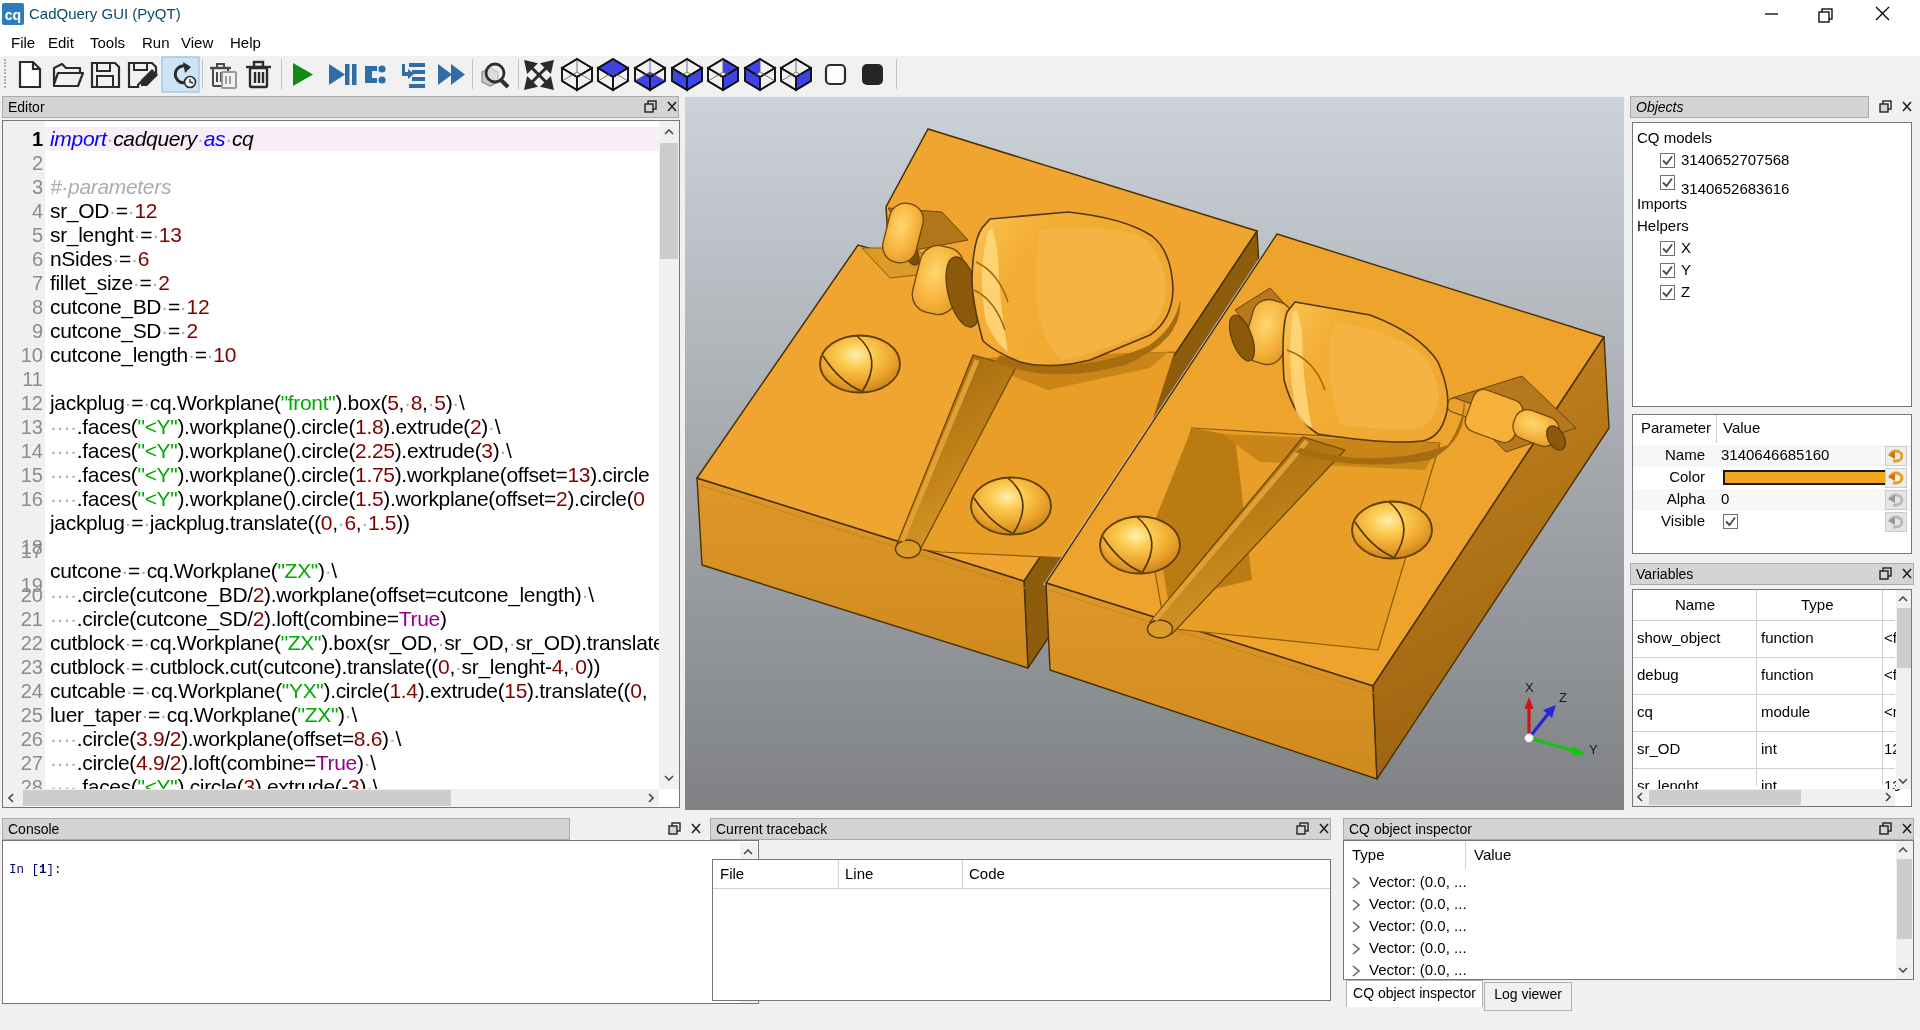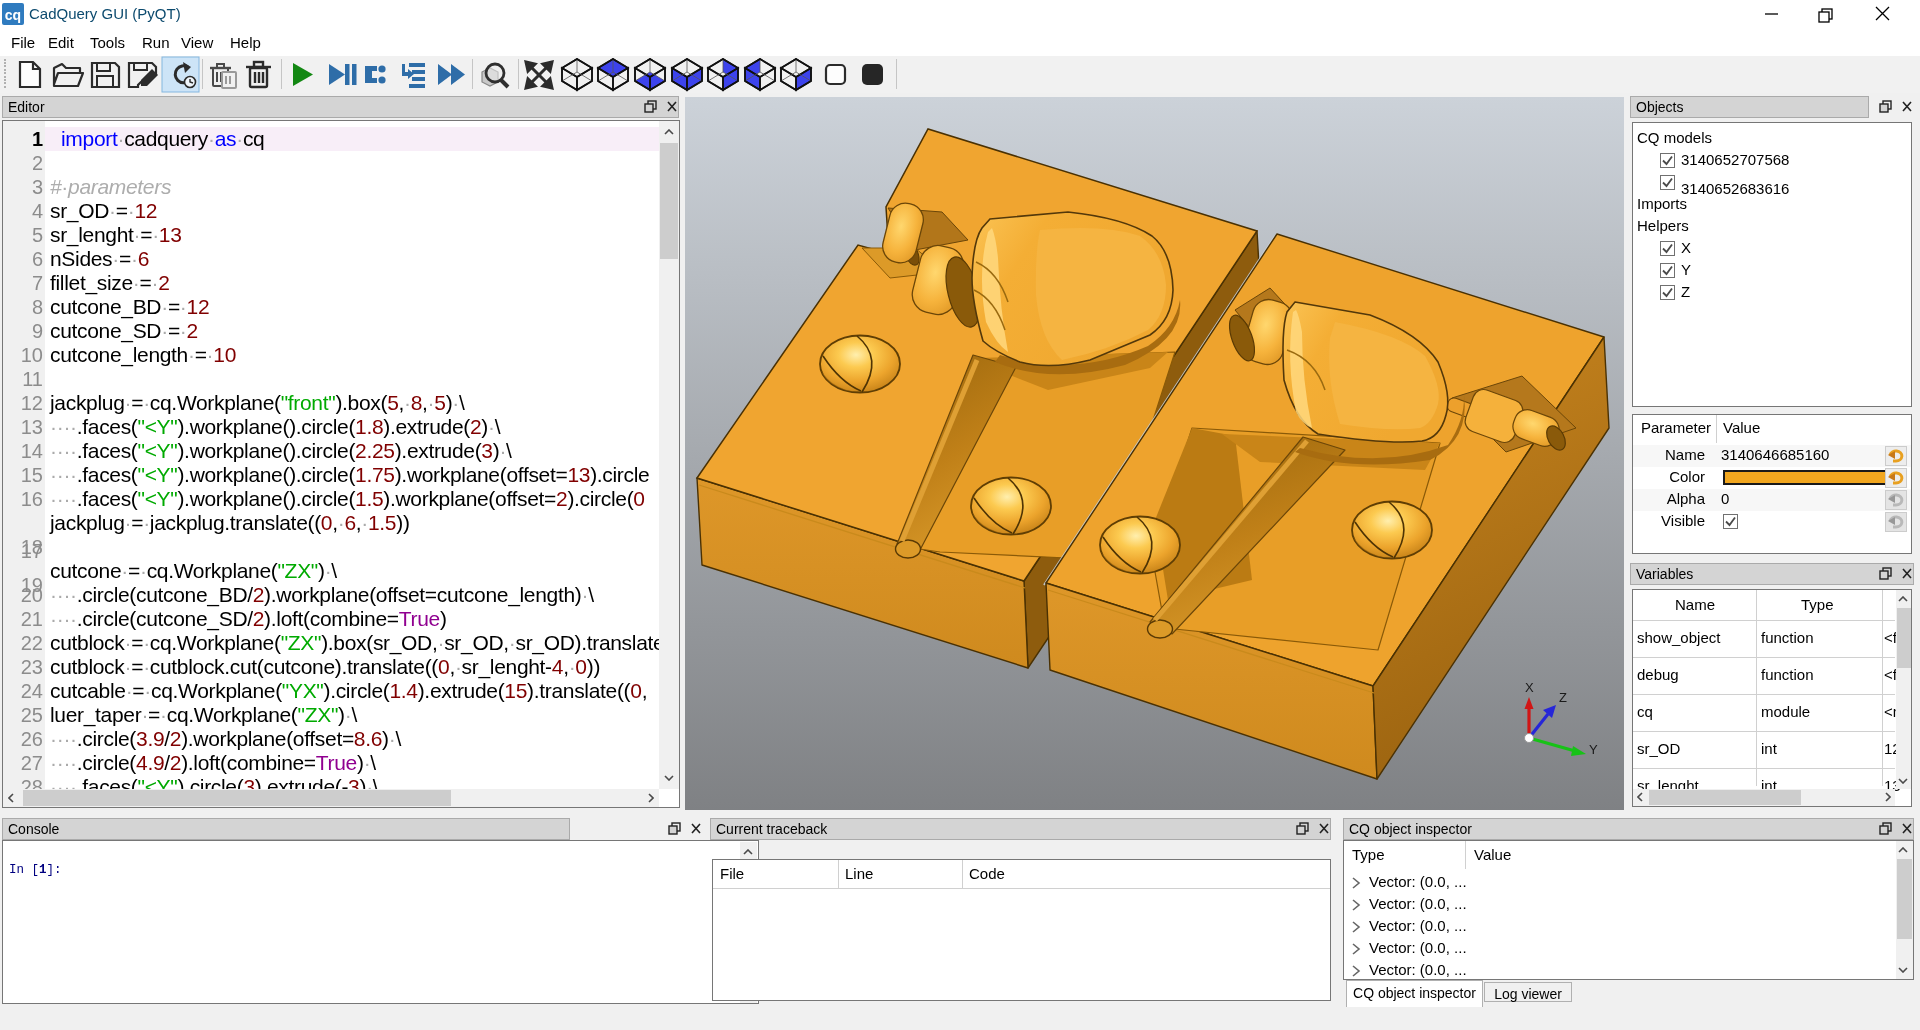--- a/index.html
+++ b/index.html
@@ -179,21 +179,21 @@
 <svg class="abs dbt" style="left:643px;top:99px" width="36" height="16">
   <rect x="5" y="2" width="8" height="8" fill="none" stroke="#222" stroke-width="1.4"></rect>
   <rect x="2" y="5" width="8" height="8" fill="#d4d4d4" stroke="#222" stroke-width="1.4"></rect>
   <path d="M25 3 L33 12 M33 3 L25 12" stroke="#222" stroke-width="1.6"></path>
 </svg>
 <div class="frame" id="editorframe" style="left:2px;top:120px;width:678px;height:688px;overflow:hidden;">
   <div class="abs" style="left:0;top:0;width:42px;height:668px;background:#f0f0f0;"></div>
   <div id="codearea" class="abs" style="left:0;top:0;width:656px;height:668px;overflow:hidden;line-height:24px;">
 <div class="abs" style="left:42px;top:6px;width:614px;height:24px;background:#f8eef8;"></div>
 <div class="gut" style="top:6px;color:#000;font-weight:bold;">1</div>
-<div class="cl" style="left:58px;top:6px;"><span class="k">import</span><span class="w">·</span>cadquery<span class="w">·</span><span class="k">as</span><span class="w">·</span>cq</div>
+<div class="cl" style="left:47px;top:6px;font-style:italic;"><span class="k">import</span><span class="w">·</span>cadquery<span class="w">·</span><span class="k">as</span><span class="w">·</span>cq</div>
 <div class="gut" style="top:30px;">2</div>
 <div class="gut" style="top:54px;">3</div>
 <div class="cl" style="left:47px;top:54px;"><span class="c">#</span><span class="w">·</span><span class="c">parameters</span></div>
 <div class="gut" style="top:78px;">4</div>
 <div class="cl" style="left:47px;top:78px;">sr_OD<span class="w">·</span>=<span class="w">·</span><span class="n">12</span></div>
 <div class="gut" style="top:102px;">5</div>
 <div class="cl" style="left:47px;top:102px;">sr_lenght<span class="w">·</span>=<span class="w">·</span><span class="n">13</span></div>
 <div class="gut" style="top:126px;">6</div>
 <div class="cl" style="left:47px;top:126px;">nSides<span class="w">·</span>=<span class="w">·</span><span class="n">6</span></div>
 <div class="gut" style="top:150px;">7</div>
@@ -385,21 +385,21 @@
 <line x1="844" y1="641" x2="890" y2="654" stroke="#17c217" stroke-width="3.2"></line>
 <polygon points="901,657 888,649 886,659" fill="#17c217"></polygon>
 <circle cx="844" cy="641" r="4.5" fill="#ffffff" stroke="#999" stroke-width="1"></circle>
 <text x="840" y="595">X</text>
         <text x="874" y="605">Z</text>
         <text x="904" y="657">Y</text>
 </g>
   </svg>
 </div>
 
-<div class="dock-title" style="left:1630px;top:96px;width:239px;">Objects</div>
+<div class="dock-title" style="left:1630px;top:96px;width:239px;font-style:italic;">Objects</div>
 <svg class="abs dbt" style="left:1878px;top:99px" width="36" height="16">
   <rect x="5" y="2" width="8" height="8" fill="none" stroke="#222" stroke-width="1.4"></rect>
   <rect x="2" y="5" width="8" height="8" fill="#d4d4d4" stroke="#222" stroke-width="1.4"></rect>
   <path d="M25 3 L33 12 M33 3 L25 12" stroke="#222" stroke-width="1.6"></path>
 </svg>
 <div class="frame" style="left:1632px;top:122px;width:280px;height:285px;font-size:15px;">
 <span style="position:absolute;left:4px;top:6px;">CQ models</span>
 <span style="position:absolute;left:27px;top:30px;width:15px;height:15px;border:1px solid #707070;background:#fff;"></span>
     <svg style="position:absolute;left:27px;top:30px" width="15" height="15">
       <path d="M3 7.5 L6.5 11 L12 3.5" fill="none" stroke="#4a4a4a" stroke-width="1.8"></path>
@@ -590,14 +590,14 @@
         <path d="M1 5 L5 1 L9 5" fill="none" stroke="#4a4a4a" stroke-width="1.6"></path>
       </svg>
       <div style="position:absolute;left:1px;top:18px;width:15px;height:80px;background:#cdcdcd;"></div>
       <svg width="10" height="6" style="position:absolute;left:2px;top:126px">
         <path d="M1 1 L5 5 L9 1" fill="none" stroke="#4a4a4a" stroke-width="1.6"></path>
       </svg>
     </div>
 </div>
 <div class="abs" style="left:1343px;top:980px;height:28px;font-size:14px;">
   <div class="abs" style="left:3px;top:0px;width:137px;height:27px;background:#ffffff;border:1px solid #b0b0b0;border-bottom:none;text-align:center;line-height:25px;">CQ object inspector</div>
-  <div class="abs" style="left:141px;top:2px;width:88px;height:20px;background:#f0f0f0;border:1px solid #b0b0b0;text-align:center;line-height:23px;">Log viewer</div>
+  <div class="abs" style="left:141px;top:2px;width:88px;height:29px;background:#f0f0f0;border:1px solid #b0b0b0;text-align:center;line-height:23px;">Log viewer</div>
 </div>
 
 </body></html>

